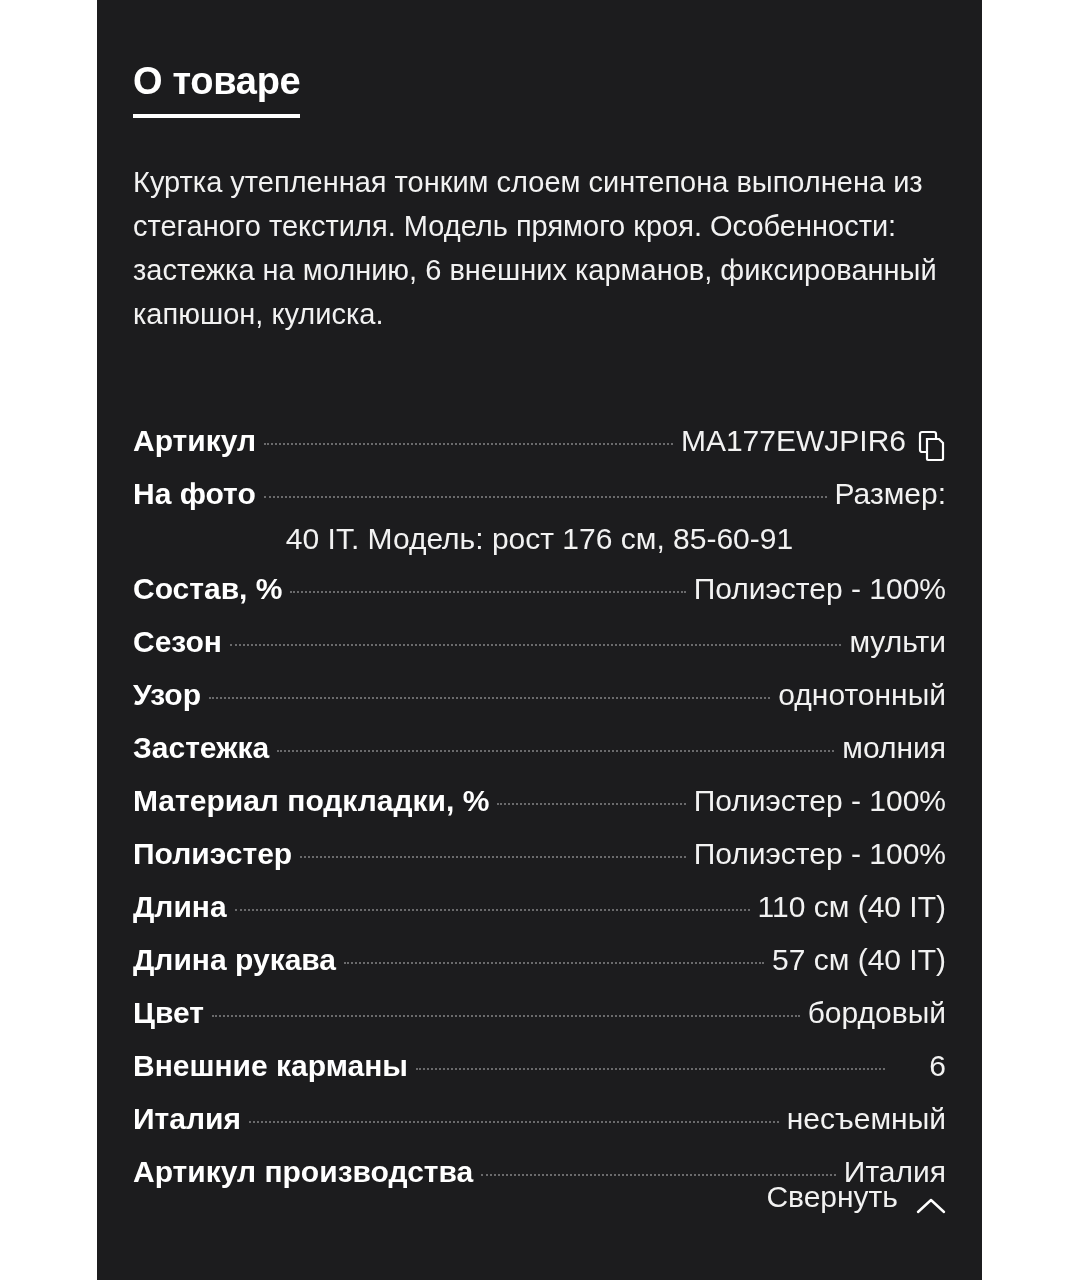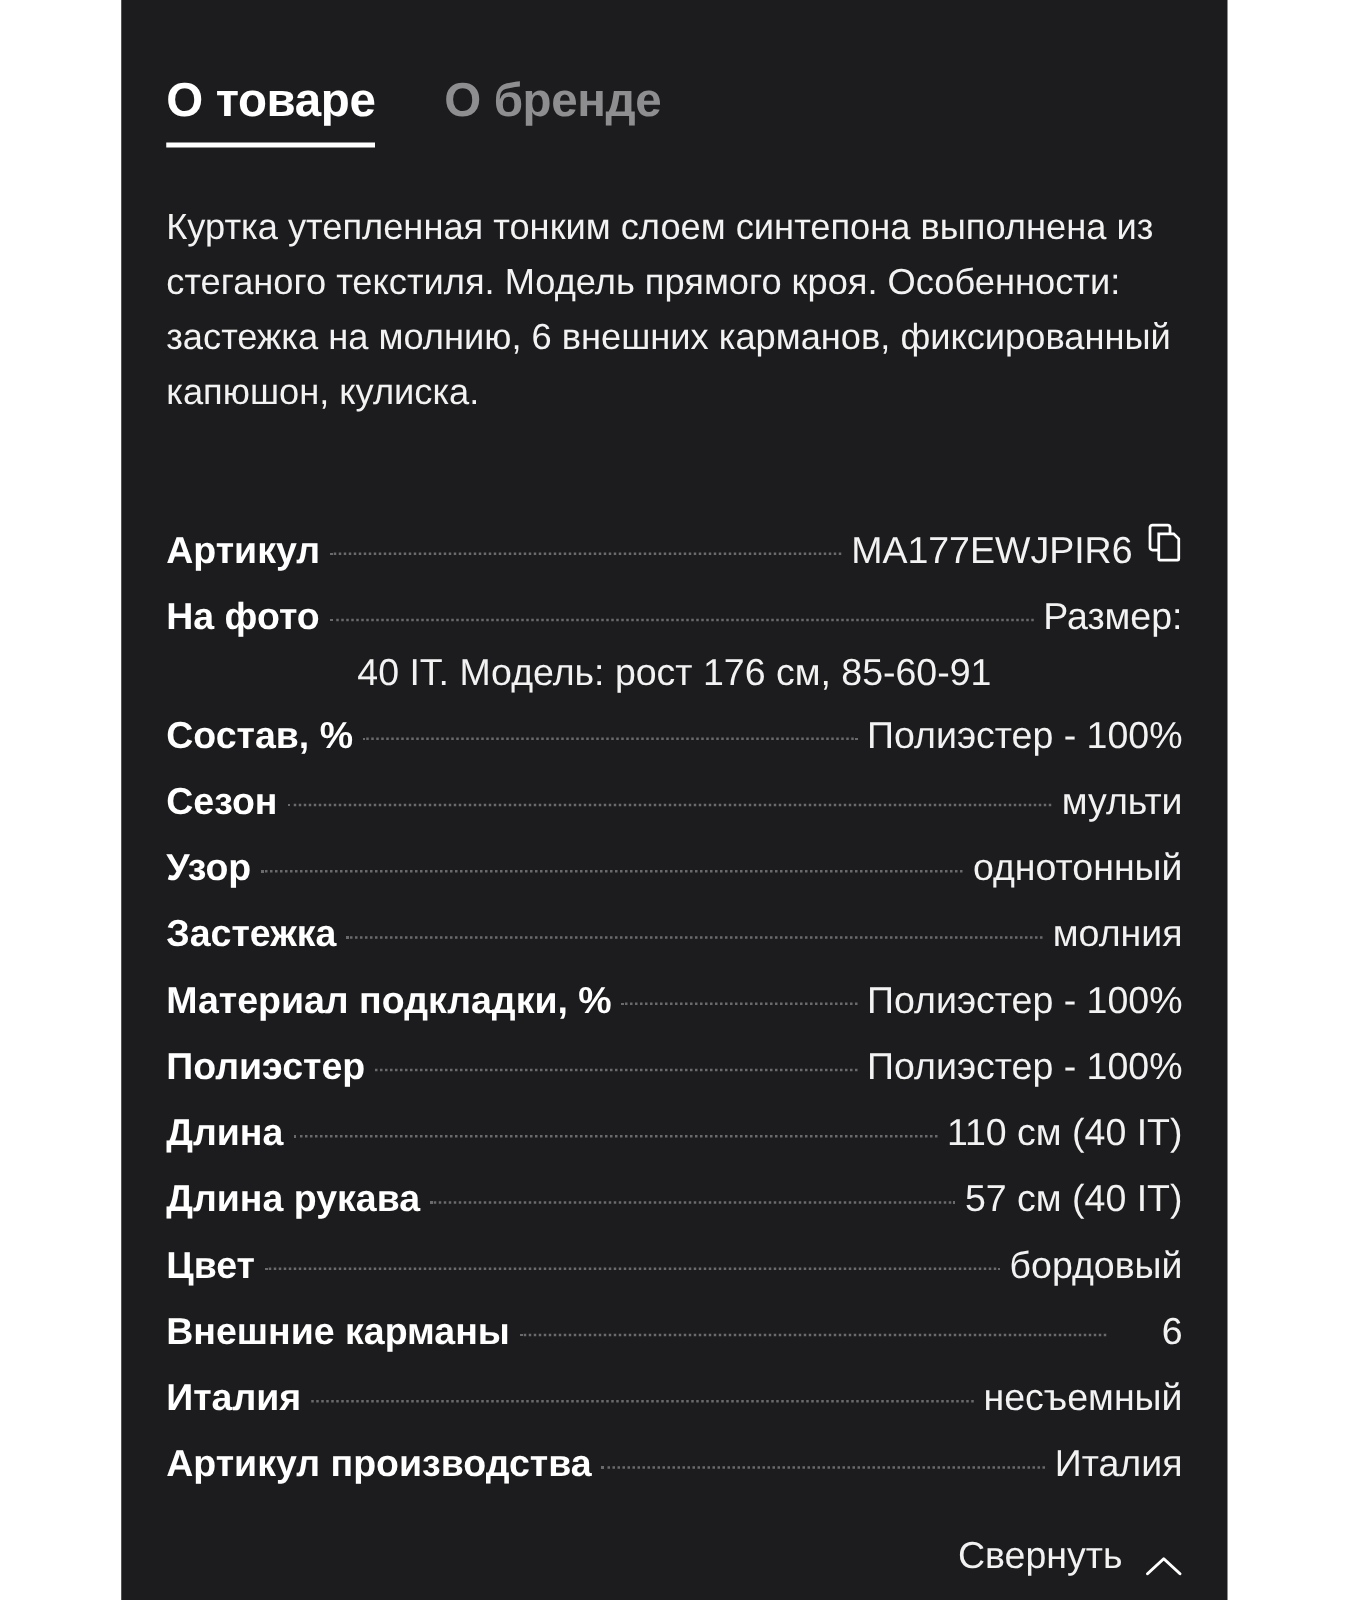--- a/index.html
+++ b/index.html
@@ -31,41 +31,40 @@
     .specs { position: absolute; left: 36px; top: 414px; width: 813px; }
     .row {
       display: flex; align-items: baseline; height: 53px;
       font-size: 30px; line-height: 53px;
     }
     .row .label { font-weight: 700; white-space: nowrap; color: #fff; }
     .row .dots {
       flex: 1; margin: 0 8px; border-bottom: 2px dotted #6a6a6c;
       height: 0; transform: translateY(-6px);
     }
-    .row .value { white-space: nowrap; color: #f2f2f2; display: flex; }
+    .row .value { white-space: nowrap; color: #f2f2f2; display: flex; align-items: center; }
     .row.wrap { height: auto; flex-wrap: wrap; }
     .row.wrap .value-line2 {
       width: 100%; text-align: center; font-size: 30px; line-height: 46px; color: #f2f2f2;
       margin-top: -4px;
     }
     .copy-icon { margin-left: 12px; width: 28px; height: 32px; display: inline-block; cursor: pointer; }
     .collapse {
       position: absolute; right: 36px; top: 1180px; font-size: 30px; color: #f2f2f2;
-      display: flex; align-items: center; cursor: pointer; margin-top: 48px;
+      display: flex; align-items: center; cursor: pointer;
     }
     .chevron { margin-left: 18px; width: 30px; height: 18px; display: inline-block; }
   </style>
 </head>
 <body>
 
 <div class="panel">
 
   <div class="tabs">
     <div class="tab active">О товаре</div>
-    <div class="tab inactive">О бренде</div>
   </div>
 
   <div class="desc">Куртка утепленная тонким слоем синтепона выполнена из стеганого текстиля. Модель прямого кроя. Особенности: застежка на молнию, 6 внешних карманов, фиксированный капюшон, кулиска.</div>
 
   <div class="specs">
 
     <div class="row">
       <span class="label">Артикул</span>
       <span class="dots"></span>
       <span class="value">

